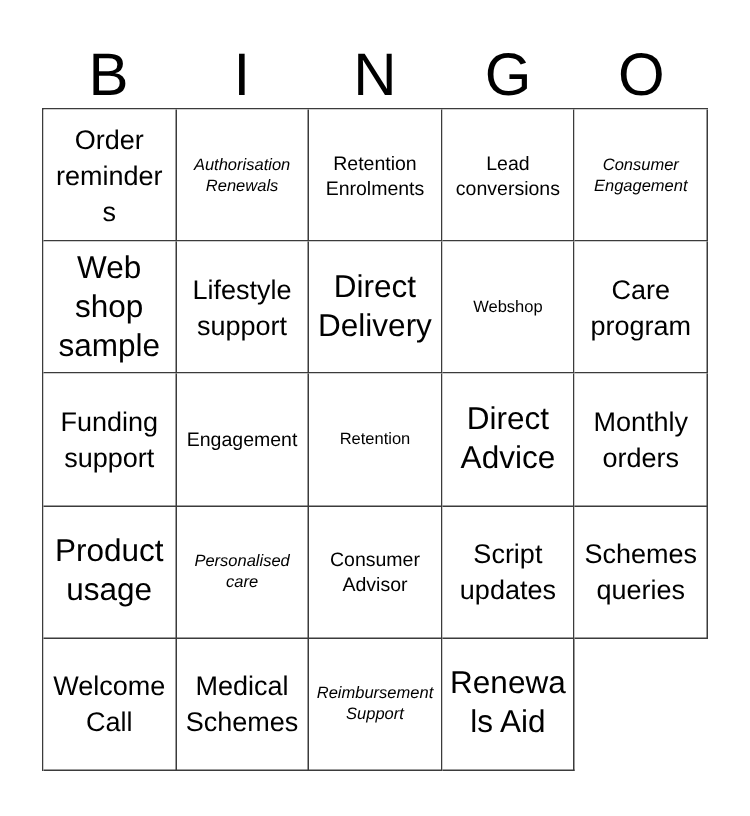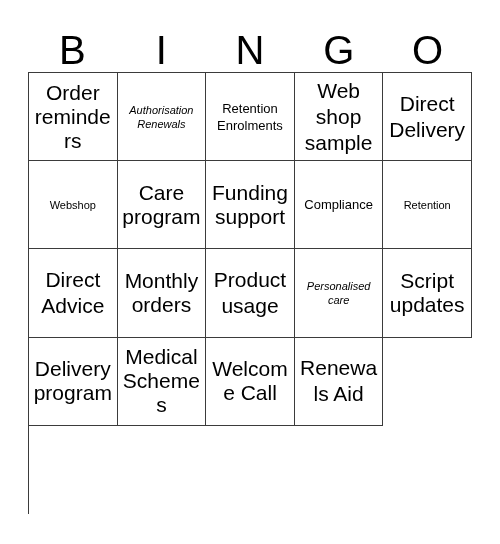--- a/index.html
+++ b/index.html
@@ -80,21 +80,21 @@
     width: 100%;
     text-align: center;
     color: #000000;
     font-family: "Liberation Sans", sans-serif;
     font-weight: 400;
     word-wrap: break-word;
   }
 
   
   .cell-text.size-xl { font-size: 21px; line-height: 26px; }
-  .cell-text.size-lg { font-size: 21px; line-height: 24px; }
+  .cell-text.size-lg { font-size: 18px; line-height: 24px; }
   .cell-text.size-md { font-size: 11px; line-height: 22px; }
   .cell-text.size-sm { font-size: 13px; line-height: 17px; }
   .cell-text.size-xs { font-size: 11px; line-height: 14px; font-style: italic; }
 </style>
 </head>
 <body>
 
 <div id="card">
 
   <div id="bingo-header">
@@ -109,62 +109,77 @@
       <div class="bingo-cell">
         <span class="cell-text size-lg">Order reminders</span>
       </div>
       <div class="bingo-cell">
         <span class="cell-text size-xs">Authorisation Renewals</span>
       </div>
       <div class="bingo-cell">
         <span class="cell-text size-sm">Retention Enrolments</span>
       </div>
       <div class="bingo-cell">
+        <span class="cell-text size-sm">Lead conversions</span>
+      </div>
+      <div class="bingo-cell">
+        <span class="cell-text size-xs">Consumer Engagement</span>
+      </div>
+      <div class="bingo-cell">
         <span class="cell-text size-xl">Web shop sample</span>
+      </div>
+      <div class="bingo-cell">
+        <span class="cell-text size-lg">Lifestyle support</span>
       </div>
       <div class="bingo-cell">
         <span class="cell-text size-xl">Direct Delivery</span>
       </div>
       <div class="bingo-cell">
         <span class="cell-text size-md">Webshop</span>
       </div>
       <div class="bingo-cell">
         <span class="cell-text size-lg">Care program</span>
       </div>
       <div class="bingo-cell">
         <span class="cell-text size-lg">Funding support</span>
       </div>
       <div class="bingo-cell">
-        <span class="cell-text size-sm">Compliance</span>
+        <span class="cell-text size-sm">Engagement</span>
       </div>
       <div class="bingo-cell">
         <span class="cell-text size-md">Retention</span>
       </div>
       <div class="bingo-cell">
         <span class="cell-text size-xl">Direct Advice</span>
       </div>
       <div class="bingo-cell">
         <span class="cell-text size-lg">Monthly orders</span>
       </div>
       <div class="bingo-cell">
         <span class="cell-text size-xl">Product usage</span>
       </div>
       <div class="bingo-cell">
         <span class="cell-text size-xs">Personalised care</span>
       </div>
       <div class="bingo-cell">
+        <span class="cell-text size-sm">Consumer Advisor</span>
+      </div>
+      <div class="bingo-cell">
         <span class="cell-text size-lg">Script updates</span>
       </div>
       <div class="bingo-cell">
-        <span class="cell-text size-lg">Delivery program</span>
+        <span class="cell-text size-lg">Schemes queries</span>
+      </div>
+      <div class="bingo-cell">
+        <span class="cell-text size-lg">Welcome Call</span>
       </div>
       <div class="bingo-cell">
         <span class="cell-text size-lg">Medical Schemes</span>
       </div>
       <div class="bingo-cell">
-        <span class="cell-text size-lg">Welcome Call</span>
+        <span class="cell-text size-xs">Reimbursement Support</span>
       </div>
       <div class="bingo-cell">
         <span class="cell-text size-xl">Renewals Aid</span>
       </div>
     </div>
 
 </div>
 
 </body></html>

